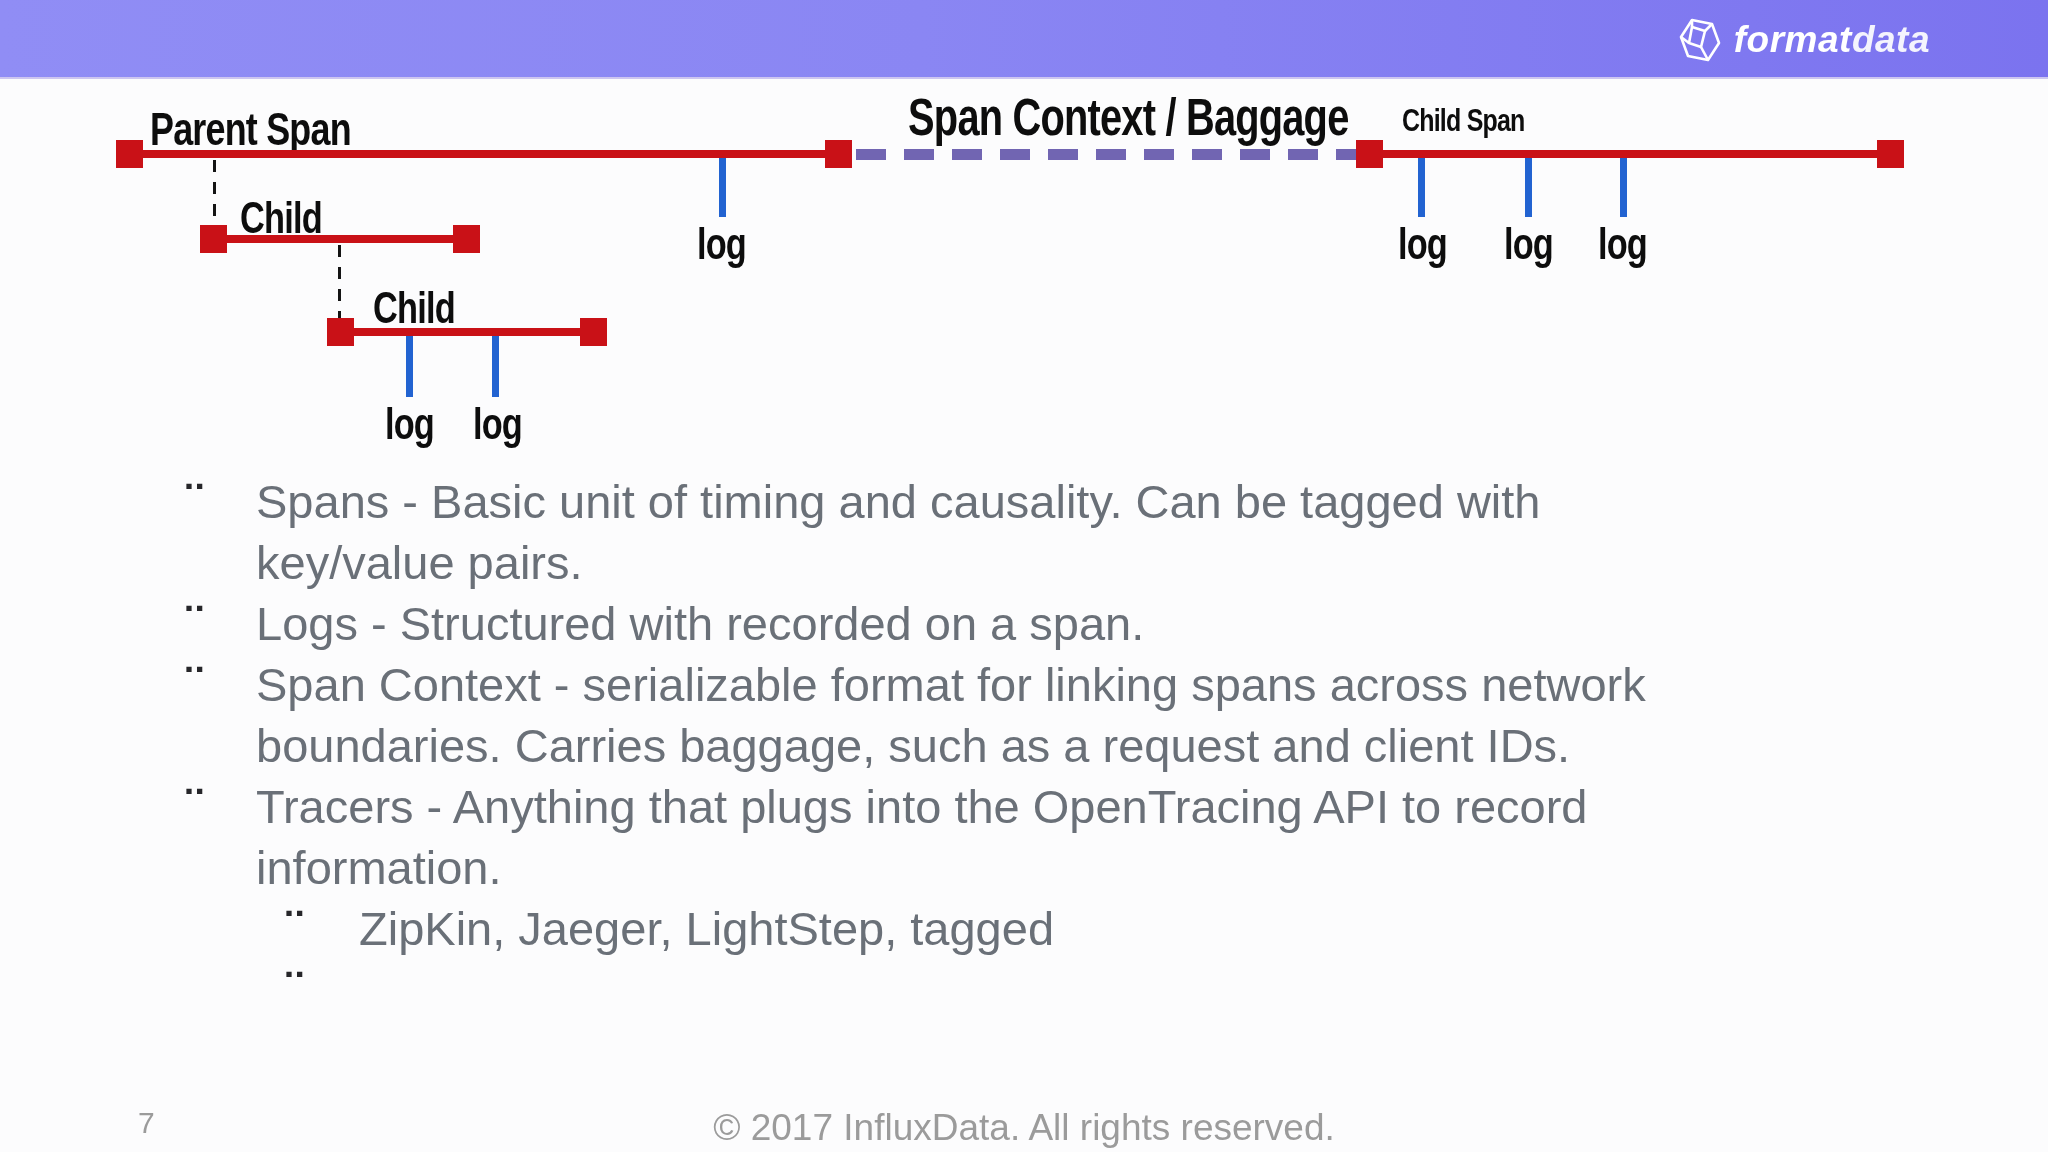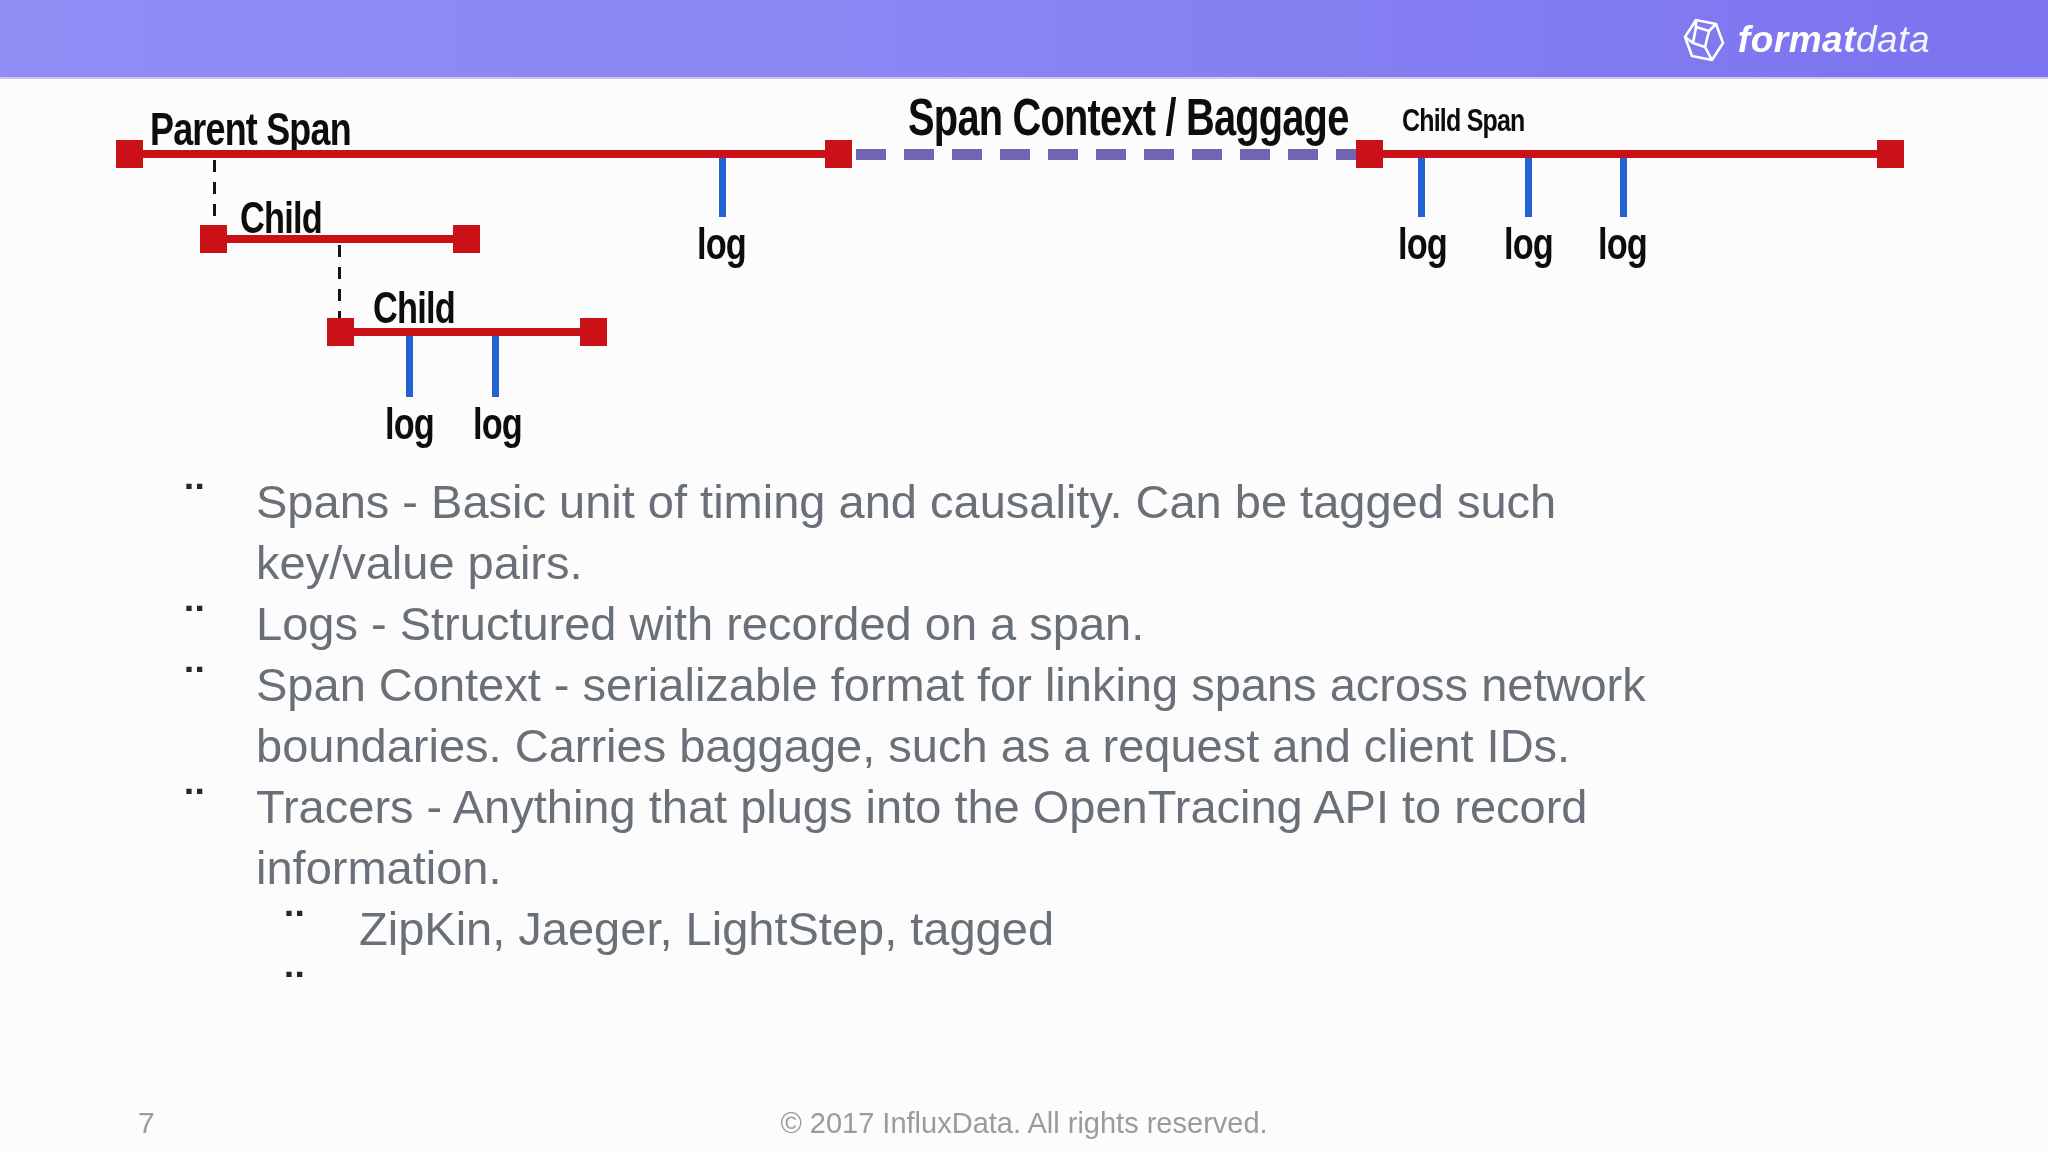--- a/index.html
+++ b/index.html
@@ -13,21 +13,21 @@
     position:absolute;left:0;top:0;width:2048px;height:77px;
     background:linear-gradient(90deg,#908df5 0%,#8a86f3 45%,#7b73ef 100%);
     border-bottom:2px solid #cdc6f0;
   }
   .logo{
     position:absolute;right:118px;top:17px;height:46px;
     display:flex;align-items:center;gap:12px;color:#ffffff;
   }
   .logo-text{font-size:37px;font-style:italic;letter-spacing:.5px;}
   .logo-text b{font-weight:700;}
-  .logo-text .lt{font-weight:400;opacity:.92;margin-top:17px;}
+  .logo-text .lt{font-weight:700;opacity:.92;margin-top:17px;}
   
   .diagram{position:absolute;left:0;top:77px;width:2048px;height:390px;}
   .dlabel{
     position:absolute;font-weight:700;color:#0d0d0d;white-space:nowrap;
     font-family:"Liberation Sans",sans-serif;
   }
   .dlabel>span{display:inline-block;transform:scaleX(.78);transform-origin:0 50%;letter-spacing:-1px;}
   .dlabel.ctr{text-align:center;}
   .dlabel.ctr>span{transform-origin:50% 50%;}
   .bar{position:absolute;height:8px;}
@@ -39,21 +39,21 @@
   .bullets{position:absolute;left:0;top:471px;width:2048px;}
   .b-row{display:flex;align-items:flex-start;font-size:47px;line-height:61px;color:#6a7078;}
   .b-row .marker{flex:0 0 auto;font-weight:700;color:#26262a;font-size:50px;line-height:61px;}
   .b-row.lv1{padding-left:186px;}
   .b-row.lv1 .marker{width:70px;}
   .b-row.lv2{padding-left:286px;}
   .b-row.lv2 .marker{width:73px;}
   .b-row .b-text{white-space:pre-line;}
   
   .page-num{position:absolute;left:138px;top:1106px;font-size:30px;color:#9b9b9b;}
-  .copyright{position:absolute;left:0;top:1107px;width:2048px;text-align:center;font-size:29px;color:#9b9b9b;}
+  .copyright{position:absolute;left:0;top:1107px;width:2048px;text-align:center;font-size:37px;color:#9b9b9b;}
 </style>
 </head>
 <body>
 
 <div class="header">
   <div class="logo">
     <svg width="44" height="46" viewBox="0 0 44 46">
       <g fill="none" stroke="#ffffff" stroke-width="2.6" stroke-linejoin="round">
         <polygon points="14,3 34,7 41,26 30,43 10,39 3,20"></polygon>
         <polygon points="14,10 27,14 23,30 11,26"></polygon>
@@ -105,21 +105,21 @@
   <div class="tick" style="left:1525px;top:81px;height:59px;background:#2263d1;"></div>
   <div class="tick" style="left:1620px;top:81px;height:59px;background:#2263d1;"></div>
   <div class="dlabel ctr" style="left:1372px;top:142px;width:100px;font-size:44px;"><span>log</span></div>
   <div class="dlabel ctr" style="left:1478px;top:142px;width:100px;font-size:44px;"><span>log</span></div>
   <div class="dlabel ctr" style="left:1572px;top:142px;width:100px;font-size:44px;"><span>log</span></div>
 </div>
 
 <div class="bullets">
   <div class="b-row lv1">
     <span class="marker">¨</span>
-    <span class="b-text">Spans - Basic unit of timing and causality. Can be tagged such
+    <span class="b-text">Spans - Basic unit of timing and causality. Can be tagged with
 key/value pairs.</span>
   </div>
   <div class="b-row lv1">
     <span class="marker">¨</span>
     <span class="b-text">Logs - Structured with recorded on a span.</span>
   </div>
   <div class="b-row lv1">
     <span class="marker">¨</span>
     <span class="b-text">Span Context - serializable format for linking spans across network
 boundaries. Carries baggage, such as a request and client IDs.</span>

